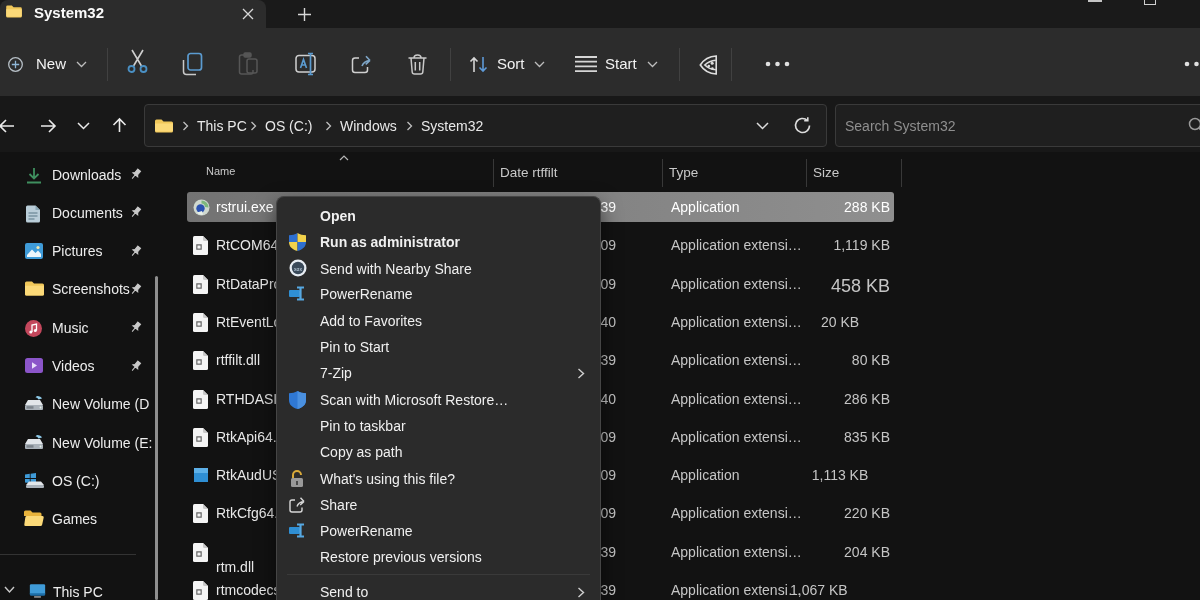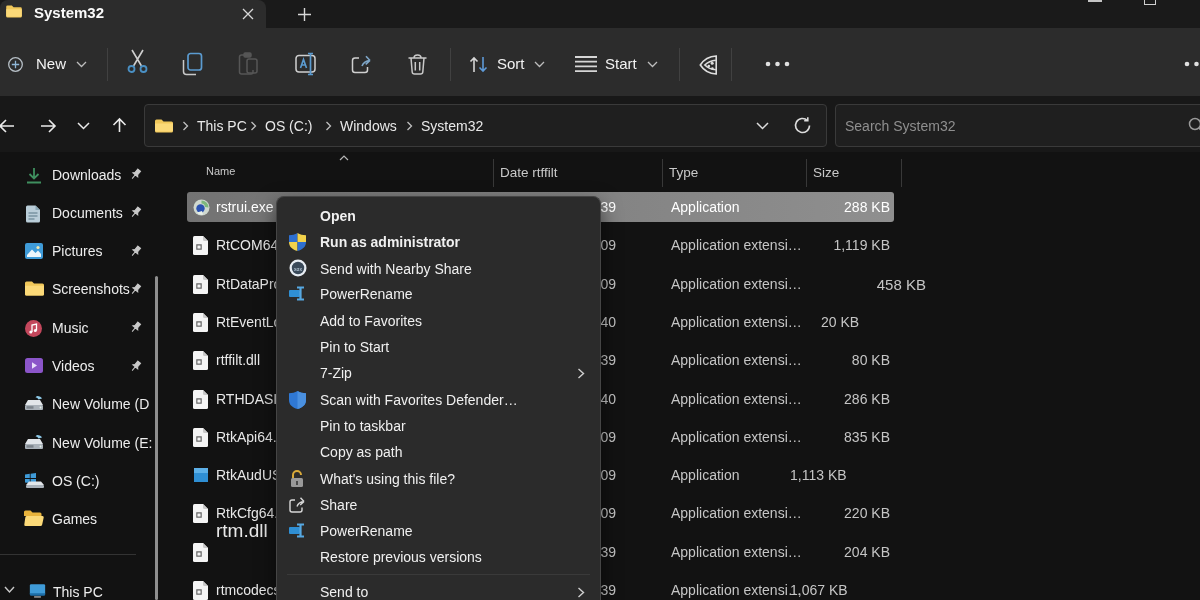--- a/index.html
+++ b/index.html
@@ -331,21 +331,21 @@
 <div class="txt" style="left:790px;top:237.3px;width:100px;text-align:right;font-size:14px;color:#c5c5c5">1,119 KB</div>
 <svg class="a" style="left:193px;top:274.6px" width="15" height="19" viewBox="0 0 15 19">
       <path d="M0 1.5 Q0 0 1.5 0 H10 L15 5 V17.5 Q15 19 13.5 19 H1.5 Q0 19 0 17.5z" fill="#f5f5f5"></path>
       <path d="M10 0 L15 5 H11.5 Q10 5 10 3.5z" fill="#c9c9c9"></path>
       <rect x="3" y="8" width="6" height="6" rx="1" fill="#8a8a8a"></rect>
       <circle cx="6" cy="11" r="1.6" fill="#f5f5f5"></circle>
     </svg>
 <div class="txt" style="left:216px;top:275.6px;font-size:14px;color:#e8e8e8;max-width:62px;overflow:hidden">RtDataProc64.dll</div>
 <div class="txt" style="left:601px;top:275.6px;width:15px;font-size:14px;color:#c5c5c5;overflow:hidden;direction:rtl">09</div>
 <div class="txt" style="left:671px;top:275.6px;font-size:14px;color:#c5c5c5">Application extensi…</div>
-<div class="txt" style="left:826px;top:275.6px;width:100px;text-align:right;font-size:15px;color:#c5c5c5">458 KB</div>
+<div class="txt" style="left:790px;top:275.6px;width:100px;text-align:right;font-size:18px;color:#c5c5c5">458 KB</div>
 <svg class="a" style="left:193px;top:312.9px" width="15" height="19" viewBox="0 0 15 19">
       <path d="M0 1.5 Q0 0 1.5 0 H10 L15 5 V17.5 Q15 19 13.5 19 H1.5 Q0 19 0 17.5z" fill="#f5f5f5"></path>
       <path d="M10 0 L15 5 H11.5 Q10 5 10 3.5z" fill="#c9c9c9"></path>
       <rect x="3" y="8" width="6" height="6" rx="1" fill="#8a8a8a"></rect>
       <circle cx="6" cy="11" r="1.6" fill="#f5f5f5"></circle>
     </svg>
 <div class="txt" style="left:216px;top:313.9px;font-size:14px;color:#e8e8e8;max-width:62px;overflow:hidden">RtEventLog64.dll</div>
 <div class="txt" style="left:601px;top:313.9px;width:15px;font-size:14px;color:#c5c5c5;overflow:hidden;direction:rtl">40</div>
 <div class="txt" style="left:671px;top:313.9px;font-size:14px;color:#c5c5c5">Application extensi…</div>
 <div class="txt" style="left:790px;top:313.9px;width:100px;text-align:center;font-size:14px;color:#c5c5c5">20 KB</div>
@@ -379,38 +379,38 @@
 <div class="txt" style="left:601px;top:428.8px;width:15px;font-size:14px;color:#c5c5c5;overflow:hidden;direction:rtl">09</div>
 <div class="txt" style="left:671px;top:428.8px;font-size:14px;color:#c5c5c5">Application extensi…</div>
 <div class="txt" style="left:790px;top:428.8px;width:100px;text-align:right;font-size:14px;color:#c5c5c5">835 KB</div>
 <svg class="a" style="left:193px;top:467.1px" width="16" height="16" viewBox="0 0 16 16">
       <rect x="1" y="1" width="14" height="14" fill="#2f8fd4"></rect>
       <rect x="1" y="1" width="14" height="5" fill="#5db0e8"></rect>
     </svg>
 <div class="txt" style="left:216px;top:467.1px;font-size:14px;color:#e8e8e8;max-width:62px;overflow:hidden">RtkAudUService64.exe</div>
 <div class="txt" style="left:601px;top:467.1px;width:15px;font-size:14px;color:#c5c5c5;overflow:hidden;direction:rtl">09</div>
 <div class="txt" style="left:671px;top:467.1px;font-size:14px;color:#c5c5c5">Application</div>
-<div class="txt" style="left:790px;top:467.1px;width:100px;text-align:left;font-size:14px;color:#c5c5c5">1,113 KB</div>
+<div class="txt" style="left:790px;top:467.1px;width:100px;text-align:center;font-size:14px;color:#c5c5c5">1,113 KB</div>
 <svg class="a" style="left:193px;top:504.4px" width="15" height="19" viewBox="0 0 15 19">
       <path d="M0 1.5 Q0 0 1.5 0 H10 L15 5 V17.5 Q15 19 13.5 19 H1.5 Q0 19 0 17.5z" fill="#f5f5f5"></path>
       <path d="M10 0 L15 5 H11.5 Q10 5 10 3.5z" fill="#c9c9c9"></path>
       <rect x="3" y="8" width="6" height="6" rx="1" fill="#8a8a8a"></rect>
       <circle cx="6" cy="11" r="1.6" fill="#f5f5f5"></circle>
     </svg>
 <div class="txt" style="left:216px;top:505.4px;font-size:14px;color:#e8e8e8;max-width:62px;overflow:hidden">RtkCfg64.dll</div>
 <div class="txt" style="left:601px;top:505.4px;width:15px;font-size:14px;color:#c5c5c5;overflow:hidden;direction:rtl">09</div>
 <div class="txt" style="left:671px;top:505.4px;font-size:14px;color:#c5c5c5">Application extensi…</div>
 <div class="txt" style="left:790px;top:505.4px;width:100px;text-align:right;font-size:14px;color:#c5c5c5">220 KB</div>
 <svg class="a" style="left:193px;top:542.7px" width="15" height="19" viewBox="0 0 15 19">
       <path d="M0 1.5 Q0 0 1.5 0 H10 L15 5 V17.5 Q15 19 13.5 19 H1.5 Q0 19 0 17.5z" fill="#f5f5f5"></path>
       <path d="M10 0 L15 5 H11.5 Q10 5 10 3.5z" fill="#c9c9c9"></path>
       <rect x="3" y="8" width="6" height="6" rx="1" fill="#8a8a8a"></rect>
       <circle cx="6" cy="11" r="1.6" fill="#f5f5f5"></circle>
     </svg>
-<div class="txt" style="left:216px;top:520px;font-size:19px;color:#e8e8e8;max-width:62px;overflow:hidden">rtm.dll</div>
+<div class="txt" style="left:216px;top:559px;font-size:14px;color:#e8e8e8;max-width:62px;overflow:hidden">rtm.dll</div>
 <div class="txt" style="left:601px;top:543.7px;width:15px;font-size:14px;color:#c5c5c5;overflow:hidden;direction:rtl">39</div>
 <div class="txt" style="left:671px;top:543.7px;font-size:14px;color:#c5c5c5">Application extensi…</div>
 <div class="txt" style="left:790px;top:543.7px;width:100px;text-align:right;font-size:14px;color:#c5c5c5">204 KB</div>
 <svg class="a" style="left:193px;top:581.0px" width="15" height="19" viewBox="0 0 15 19">
       <path d="M0 1.5 Q0 0 1.5 0 H10 L15 5 V17.5 Q15 19 13.5 19 H1.5 Q0 19 0 17.5z" fill="#f5f5f5"></path>
       <path d="M10 0 L15 5 H11.5 Q10 5 10 3.5z" fill="#c9c9c9"></path>
       <rect x="3" y="8" width="6" height="6" rx="1" fill="#8a8a8a"></rect>
       <circle cx="6" cy="11" r="1.6" fill="#f5f5f5"></circle>
     </svg>
 <div class="txt" style="left:216px;top:582.0px;font-size:14px;color:#e8e8e8;max-width:62px;overflow:hidden">rtmcodecs.dll</div>
@@ -450,21 +450,21 @@
 <div class="mi-txt" style="top:320.7px;font-weight:400">Add to Favorites</div>
 <div class="mi-txt" style="top:347.0px;font-weight:400">Pin to Start</div>
 <div class="mi-txt" style="top:373.3px;font-weight:400">7-Zip</div>
 <svg class="a" style="left:577px;top:367.8px" width="8" height="11" viewBox="0 0 8 11">
       <path d="M1.5 1 L6.5 5.5 L1.5 10" fill="none" stroke="#cfcfcf" stroke-width="1.4"></path>
     </svg>
 <svg class="a" style="left:289px;top:390.6px" width="17" height="18" viewBox="0 0 17 18">
       <path d="M8.5 0 C11 1.5 14 2.2 17 2.2 V9 c0 5-3.5 7.5-8.5 9 C3.5 16.5 0 14 0 9 V2.2 C3 2.2 6 1.5 8.5 0z" fill="#2f78d4"></path>
       <path d="M8.5 0 C11 1.5 14 2.2 17 2.2 V9 c0 5-3.5 7.5-8.5 9z" fill="#4a90e0"></path>
     </svg>
-<div class="mi-txt" style="top:399.6px;font-weight:400">Scan with Favorites Defender…</div>
+<div class="mi-txt" style="top:399.6px;font-weight:400">Scan with Microsoft Restore…</div>
 <div class="mi-txt" style="top:425.9px;font-weight:400">Pin to taskbar</div>
 <div class="mi-txt" style="top:452.2px;font-weight:400">Copy as path</div>
 <svg class="a" style="left:289px;top:469.5px" width="16" height="18" viewBox="0 0 16 18">
       <path d="M4 8 V5 a4 4 0 0 1 8 0" fill="none" stroke="#d8a93a" stroke-width="2"></path>
       <rect x="2" y="8" width="12" height="9" rx="1.5" fill="#9a9a9a"></rect>
       <rect x="7" y="11" width="2" height="4" fill="#4a4a4a"></rect>
     </svg>
 <div class="mi-txt" style="top:478.5px;font-weight:400">What's using this file?</div>
 <svg class="a" style="left:288px;top:495.8px" width="19" height="18" viewBox="0 0 19 18">
       <g fill="none" stroke="#d8d8d8" stroke-width="1.4">

